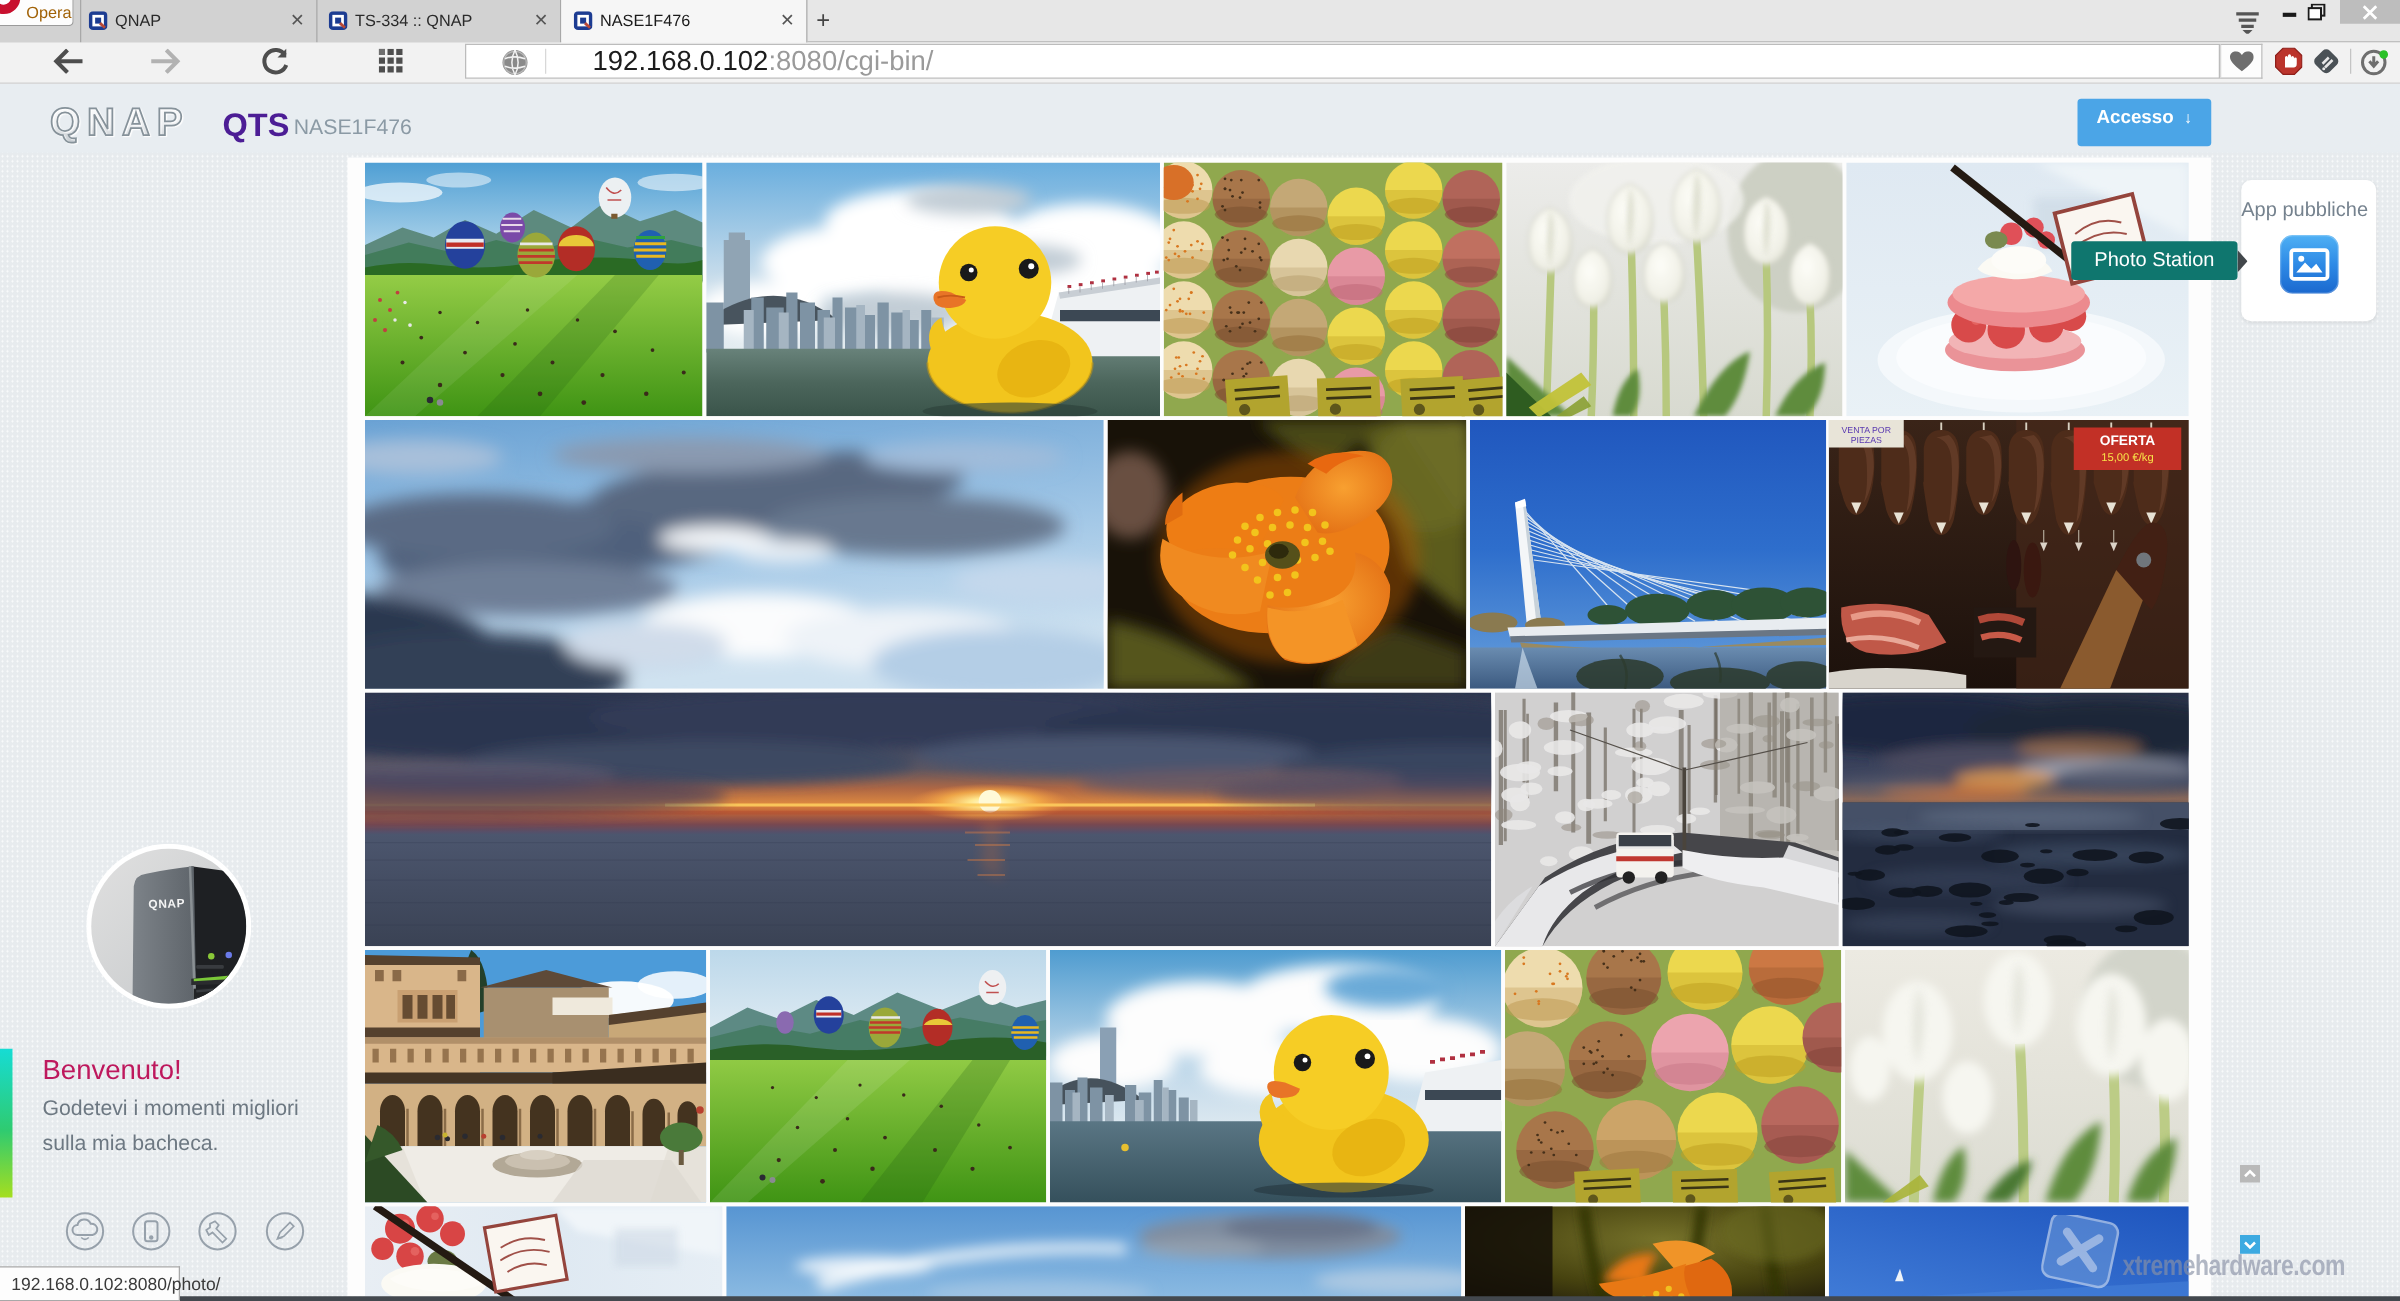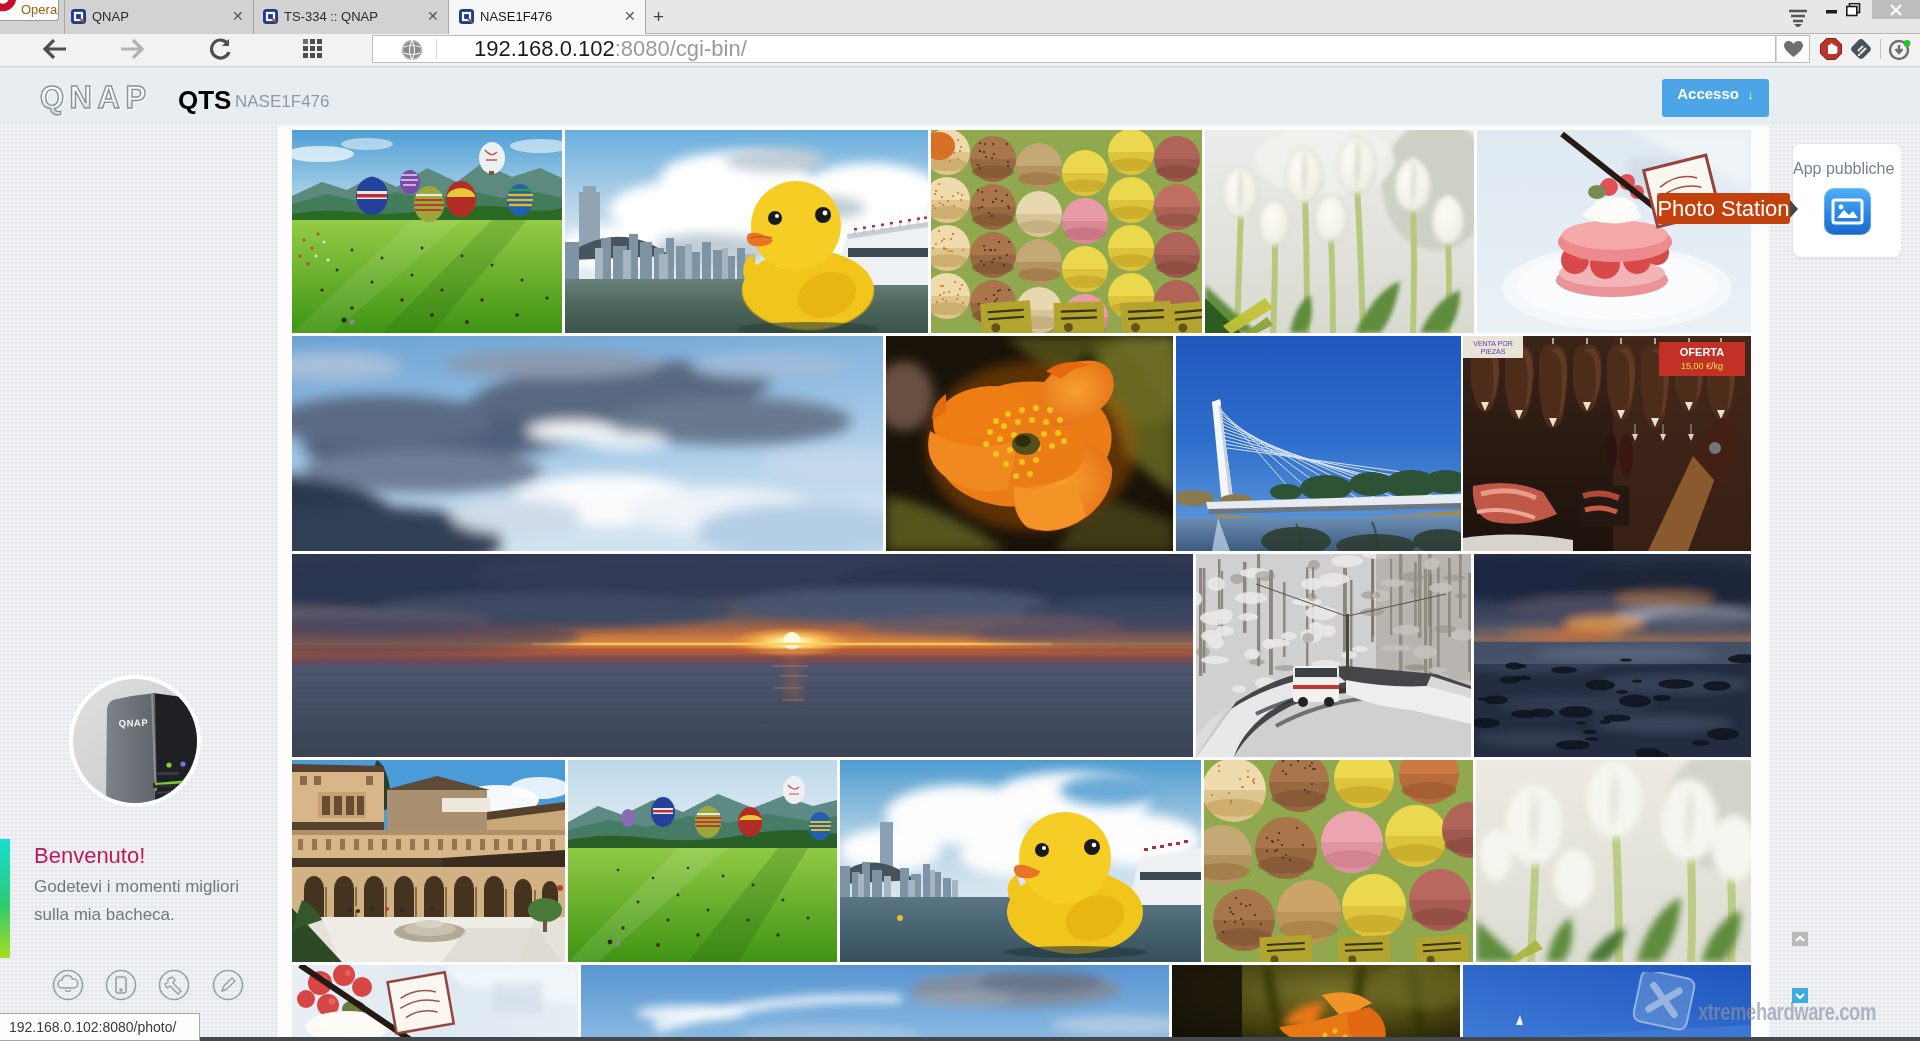--- a/index.html
+++ b/index.html
@@ -12,21 +12,21 @@
 <svg style="position:absolute;left:39px;top:81px" width="130" height="36" viewBox="0 0 130 36">
 <defs>
       <linearGradient id="qlg" x1="0" y1="0" x2="0" y2="1">
 <stop offset="0" stop-color="#ffffff"></stop>
         <stop offset="0.55" stop-color="#eef0f2"></stop>
         <stop offset="1" stop-color="#c0c7cc"></stop>
       </linearGradient>
     </defs>
 <text x="1" y="27" font-family="Liberation Sans,sans-serif" font-size="31" font-weight="bold" letter-spacing="5.5" fill="url(#qlg)" stroke="#86929a" stroke-width="1.4" style="text-shadow:1px 1px 1px #fff">QNAP</text>
 </svg>
-<div class="abs" style="left:178px;top:85px;font-size:26px;font-weight:bold;color:#000000">QTS</div>
+<div class="abs" style="left:178px;top:85px;font-size:26px;font-weight:bold;color:#4c1d95">QTS</div>
 <div class="abs" style="left:235px;top:92px;font-size:17px;color:#8b9aa5">NASE1F476</div>
 <div class="abs" style="left:1662px;top:79px;width:107px;height:38px;background:#4ba5e7;border-radius:3px;color:#fff;font-size:15px;font-weight:bold;text-align:center;line-height:30px">Accesso &nbsp;<span style="font-weight:normal;font-size:13px">↓</span></div>
 <svg style="position:absolute;left:292px;top:130px" width="270" height="203" viewBox="0 0 270 203">
 <defs>
 <linearGradient id="t1s" x1="0" y1="0" x2="0" y2="1">
         <stop offset="0" stop-color="#4f9fd4"></stop>
         <stop offset="1" stop-color="#cfe6f2"></stop>
       </linearGradient>
 <linearGradient id="t1g" x1="0" y1="0" x2="0" y2="1">
         <stop offset="0" stop-color="#94cc46"></stop>
@@ -1485,42 +1485,42 @@
         <stop offset="0.5" stop-color="#2e8ae6"></stop>
         <stop offset="1" stop-color="#1a68ce"></stop>
       </linearGradient>
     </defs>
 <rect width="47" height="47" rx="10" fill="url(#apg)"></rect>
 <rect x="0.5" y="0.5" width="46" height="46" rx="10" fill="none" stroke="#fff" stroke-opacity=".25"></rect>
 <rect x="9" y="12" width="29" height="23" rx="2" fill="none" stroke="#fff" stroke-width="3"></rect>
 <path d="M13,30 l7,-8 l5,5 l4,-4 l5,7 Z" fill="#fff"></path>
 <circle cx="17" cy="19" r="2.4" fill="#fff"></circle>
 </svg>
-<div class="abs" style="left:1657px;top:193px;width:133px;height:31px;background:#c2410c;border-radius:3px;
-color:#fff;font-size:22px;text-align:center;line-height:31px">Photo Station</div>
+<div class="abs" style="left:1657px;top:193px;width:133px;height:31px;background:#0f766e;border-radius:3px;
+color:#fff;font-size:16px;text-align:center;line-height:31px">Photo Station</div>
 <svg style="position:absolute;left:1790px;top:200px" width="8" height="18" viewBox="0 0 8 18">
     <path d="M0,0 L8,9 L0,18 Z" fill="#42474b"></path>
   </svg>
 <div class="abs" style="left:1792px;top:932px;width:16px;height:14px;background:#b9b9b9"></div>
 <svg style="position:absolute;left:1792px;top:932px" width="16" height="14" viewBox="0 0 16 14">
     <path d="M4,9 L8,5 L12,9" stroke="#fff" stroke-width="2" fill="none"></path>
   </svg>
 <div class="abs" style="left:1792px;top:988px;width:16px;height:15px;background:#3daae1"></div>
 <svg style="position:absolute;left:1792px;top:988px" width="16" height="15" viewBox="0 0 16 15">
     <path d="M4,6 L8,10 L12,6" stroke="#fff" stroke-width="2" fill="none"></path>
   </svg>
 <svg style="position:absolute;left:1633px;top:972px" width="64" height="60" viewBox="0 0 64 60">
 <g transform="rotate(12 31 28)" opacity=".75">
 <rect x="4" y="2" width="54" height="52" rx="8" fill="#6a97d8" stroke="#dce6f4" stroke-width="2" opacity=".8"></rect>
 <path d="M18,16 L44,40 M44,16 L18,40" stroke="#c8d8ee" stroke-width="7" stroke-linecap="round" opacity=".9"></path>
 </g>
 </svg>
 <div class="abs" style="left:1698px;top:999px;font-size:23px;font-weight:bold;color:#8a92a6;opacity:.65;letter-spacing:-0.5px;transform:scaleX(.8);transform-origin:0 0;white-space:nowrap">xtremehardware.com</div>
 <div class="abs" style="left:0;top:1037px;width:1920px;height:4px;background:#43484e"></div>
-<div class="abs" style="left:0;top:1013px;width:200px;height:28px;background:#fdfdfd;border:1px solid #a8a8a8;border-left:none;font-size:14px;color:#3a3a3a;line-height:27px;padding-left:9px">192.168.0.102:8080/photo/</div>
+<div class="abs" style="left:0;top:1013px;width:144px;height:28px;background:#fdfdfd;border:1px solid #a8a8a8;border-left:none;font-size:14px;color:#3a3a3a;line-height:27px;padding-left:9px">192.168.0.102:8080/photo/</div>
 <div class="abs" style="left:0;top:0;width:1920px;height:34px;background:#e7e7e7;border-bottom:1px solid #b4b4b4"></div>
 <div class="abs" style="left:0;top:0;width:449px;height:34px;background:#d2d2d2"></div>
 <div class="abs" style="left:64px;top:0;width:1px;height:34px;background:#a8a8a8"></div>
 <div class="abs" style="left:253px;top:0;width:1px;height:34px;background:#a8a8a8"></div>
 <div class="abs" style="left:448px;top:0;width:1px;height:34px;background:#a8a8a8"></div>
 <div class="abs" style="left:449px;top:0;width:197px;height:35px;background:#f6f6f6;border-right:1px solid #a8a8a8"></div>
 <div class="abs" style="left:0;top:0;width:59px;height:21px;background:#fdfdfd;border:1px solid #9a9a9a;border-top:none;border-left:none;border-radius:0 0 4px 0"></div>
 <svg style="position:absolute;left:0px;top:0px" width="22" height="20" viewBox="0 0 22 20">
     <circle cx="3" cy="-2" r="9.5" fill="none" stroke="#c8102e" stroke-width="7.5"></circle>
   </svg>

